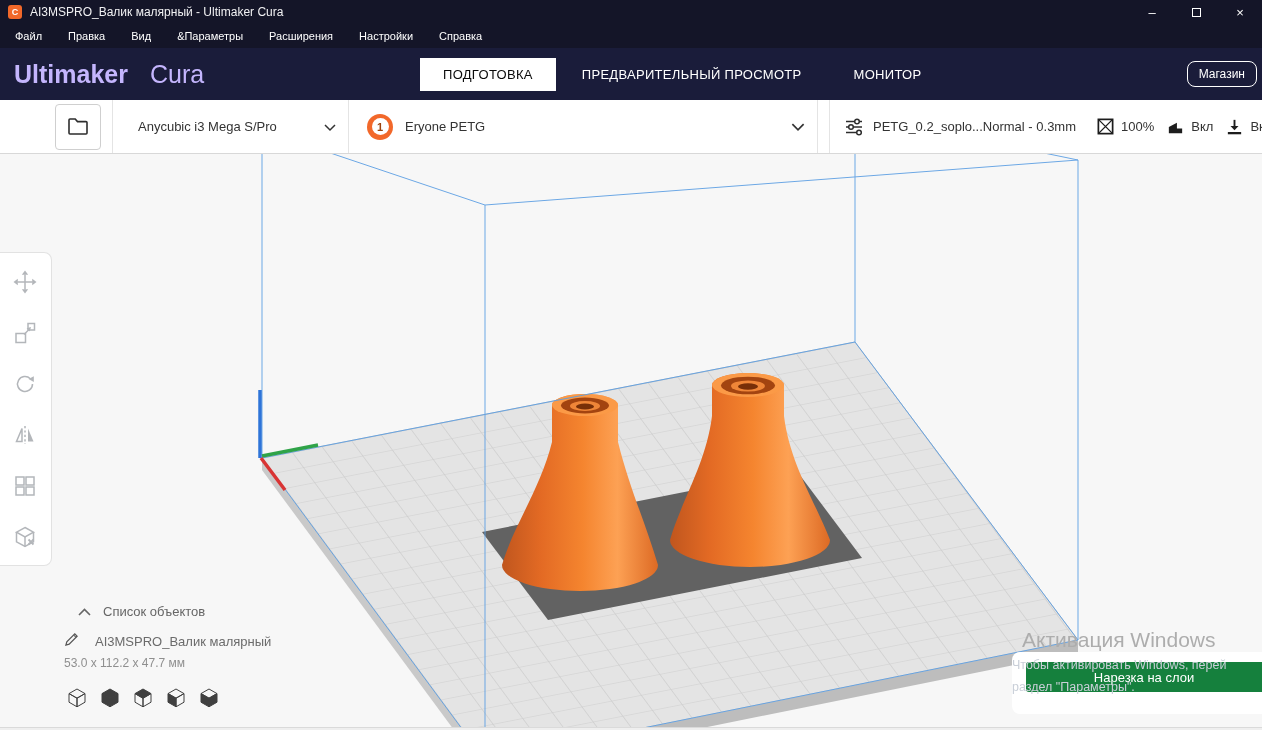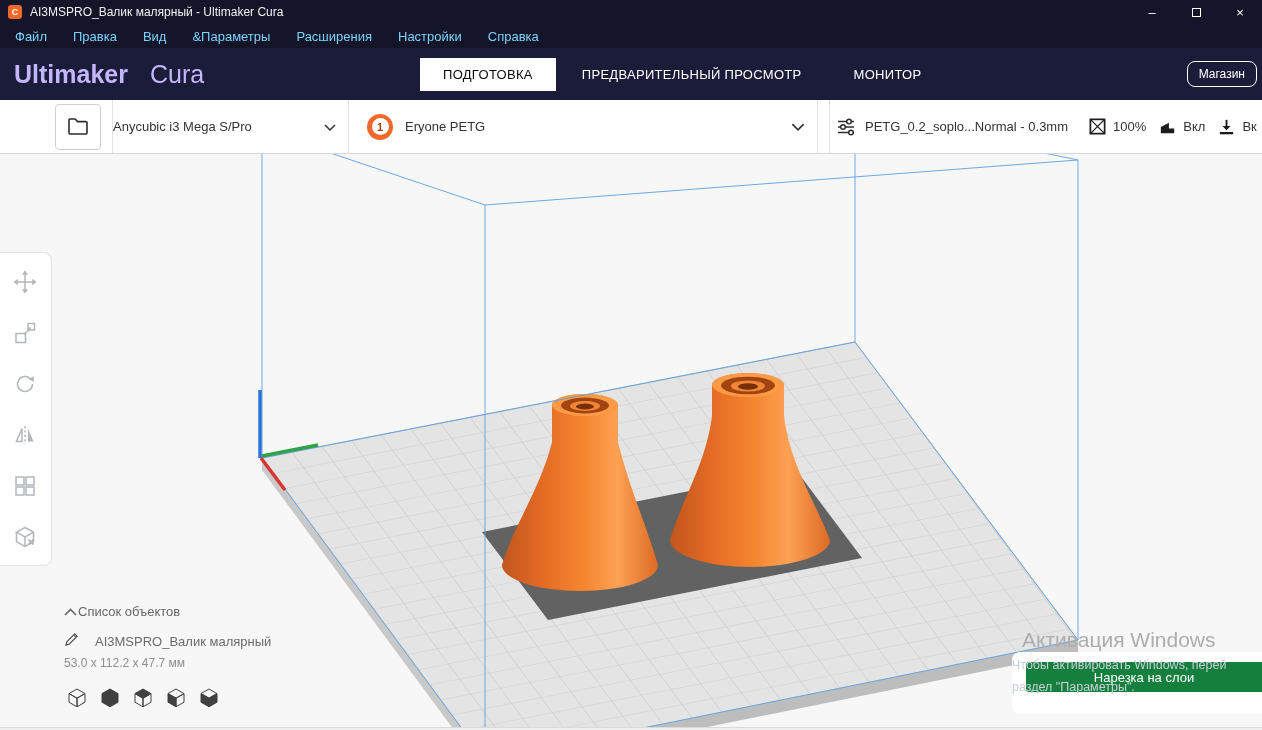--- a/index.html
+++ b/index.html
@@ -9,60 +9,60 @@
   
   .titlebar { position:absolute; top:0; left:0; right:0; height:24px; background:#141528; display:flex; align-items:center; color:#f1f1f3; z-index:30;}
   .app-icon { width:14px; height:14px; background:#f2682a; border-radius:3px; margin:0 8px; display:flex; align-items:center; justify-content:center; font-size:9px; font-weight:bold; color:#fff; }
   .title-text { font-size:12px; }
   .win-controls { margin-left:auto; display:flex; height:100%; }
   .win-btn { width:44px; display:flex; align-items:center; justify-content:center; font-size:13px; color:#fff; background:transparent; border:none; font-family:inherit;}
   .max-box { display:inline-block; width:9px; height:9px; border:1px solid #fff; }
 
   
   .menubar { position:absolute; top:24px; left:0; right:0; height:24px; background:#141528; display:flex; align-items:center; padding-left:2px; z-index:30;}
-  .menu-item { padding:0 13px; font-size:13px; color:#7dd3fc; }
+  .menu-item { padding:0 13px; font-size:11px; color:#ffffff; }
 
   
   .header { position:absolute; top:48px; left:0; right:0; height:52px; background:#1a1c3a; z-index:30;}
   .logo { position:absolute; left:14px; top:0; height:100%; display:flex; align-items:center; color:#c4b5fd; font-size:25px; }
   .logo-bold { font-weight:700; }
   .logo-light { font-weight:300; margin-left:22px; }
   .tabs { position:absolute; left:420px; top:0; height:100%; display:flex; align-items:center; }
   .tab { font-size:13px; color:#fff; padding:9px 26px; letter-spacing:.3px; }
   .tab.active { background:#fff; color:#0a0a0a; padding:9px 23px; }
   .marketplace-btn { position:absolute; right:5px; top:50%; transform:translateY(-50%); border:1px solid #fff; color:#fff; background:transparent; font-size:12px; padding:5px 11px; border-radius:8px; font-family:inherit; }
 
   
   .toolbar { position:absolute; top:100px; left:0; right:0; height:54px; background:#fff; border-bottom:1px solid #d8d8d8; z-index:30;}
   .folder-btn { position:absolute; left:55px; top:4px; width:46px; height:46px; border:1px solid #cfcfcf; border-radius:4px; background:#fff; display:flex; align-items:center; justify-content:center; }
   .selector { position:absolute; top:0; height:100%; display:flex; align-items:center; font-size:13px; color:#333; }
-  .printer-sel { left:112px; width:237px; border-left:1px solid #e4e4e4; border-right:1px solid #e4e4e4; }
+  .printer-sel { left:112px; width:237px; border-left:1px solid #e4e4e4; border-right:1px solid #e4e4e4; padding-left:25px; }
   .material-sel { left:349px; width:469px; border-right:1px solid #e4e4e4; padding-left:18px; }
-  .settings-sel { left:829px; right:0; border-left:1px solid #e4e4e4; padding-left:5px; overflow:hidden; white-space:nowrap; }
+  .settings-sel { left:829px; right:0; border-left:1px solid #e4e4e4; padding-left:13px; overflow:hidden; white-space:nowrap; }
   .chev { position:absolute; right:12px; top:50%; transform:translateY(-50%); }
   .badge { width:26px; height:26px; border-radius:50%; background:#f2682a; display:flex; align-items:center; justify-content:center; margin-right:12px; flex:none;}
   .badge-inner { width:17px; height:17px; border-radius:50%; background:#fff; display:flex; align-items:center; justify-content:center; font-size:11px; font-weight:bold; color:#9c420c; }
   .s-icon { display:inline-flex; align-items:center; flex:none;}
   .s-text { margin:0 8px; }
   .s-val { margin-left:6px; }
   .ml10 { margin-left:12px; }
 
   
   .viewport { position:absolute; top:154px; left:0; width:1262px; height:573px; background:#f7f7f7; }
   .scene { position:absolute; left:0; top:0; }
 
   
   .left-tools { position:absolute; left:0; top:98px; width:52px; background:#fff; border:1px solid #e2e2e2; border-left:none; border-radius:0 8px 8px 0; padding:3px 0; z-index:10; }
   .tool-btn { width:50px; height:51px; display:flex; align-items:center; justify-content:center; background:transparent; border:none; }
   .tool-btn svg { width:26px; height:26px; }
   .tool-stroke { stroke:#b3b6ba; fill:none; stroke-width:1.5; }
   .tool-fill { fill:#b3b6ba; stroke:none; }
 
   
-  .op-toggle { position:absolute; left:64px; top:450px; display:flex; gap:1px; align-items:center; font-size:13px; color:#666; z-index:10; }
+  .op-toggle { position:absolute; left:78px; top:450px; display:flex; gap:12px; align-items:center; font-size:13px; color:#666; z-index:10; }
   .op-name { position:absolute; left:64px; top:478px; display:flex; gap:16px; align-items:center; font-size:13px; color:#6b6b6b; z-index:10; }
   .op-dims { position:absolute; left:64px; top:502px; font-size:12px; color:#8f8f8f; z-index:10; }
   .cube-row { position:absolute; left:66px; top:532px; display:flex; gap:11px; z-index:10; }
   .cube-row svg { width:22px; height:22px; }
   .cube-btn { background:transparent; border:none; padding:0; }
 
   
   .action-panel { position:absolute; right:0; top:498px; width:250px; height:62px; background:#fff; border-radius:8px 0 0 8px; z-index:10; }
   .slice-btn { position:absolute; right:0; top:10px; width:236px; height:30px; background:#15803d; color:#fff; border:none; border-radius:3px 0 0 3px; font-size:13px; font-family:Liberation Sans, sans-serif; }
 

